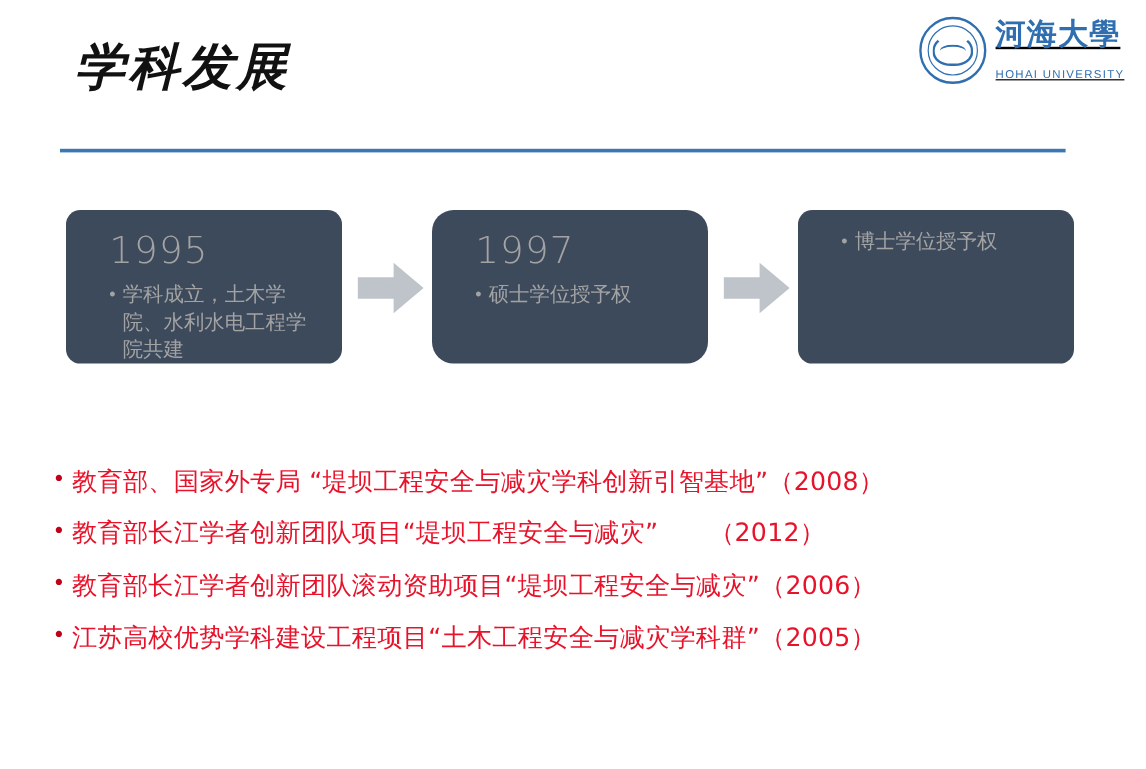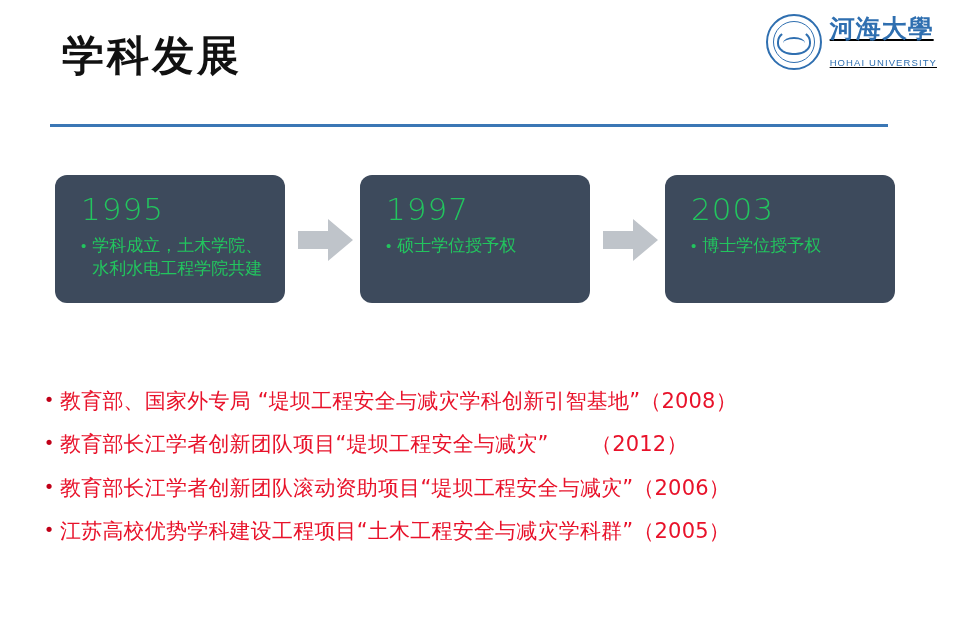--- a/index.html
+++ b/index.html
@@ -93,20 +93,21 @@
   
   .title {
     position: absolute;
     left: 62px;
     top: 28px;
     font-size: 42px;
     font-weight: bold;
     color: #111111;
     letter-spacing: 3px;
     font-family: "DejaVu Sans", sans-serif;
+    font-style: italic;
   }
   .title-rule {
     position: absolute;
     left: 50px;
     top: 124px;
     width: 838px;
     height: 3px;
     background: #3b77b5;
   }
 
@@ -119,25 +120,25 @@
     height: 145px;
   }
   .tl-card {
     position: absolute;
     top: 0;
     width: 230px;
     height: 128px;
     background: #3d4a5c;
     border-radius: 12px;
     box-sizing: border-box;
-    padding: 16px 16px 10px 26px;
-    color: #22c55e;
+    padding: 16px 16px 10px 36px;
+    color: #a3a3a3;
   }
   .tl-card.c1 { left: 0px; }
-  .tl-card.c2 { left: 305px; }
+  .tl-card.c2 { left: 305px; border-radius: 18px; }
   .tl-card.c3 { left: 610px; }
   .tl-year {
     font-size: 31px;
     font-weight: 300;
     letter-spacing: 1px;
     font-family: "DejaVu Sans", sans-serif;
     margin-bottom: 8px;
   }
   .tl-bullet {
     font-size: 17px;
@@ -234,21 +235,20 @@
       </div>
     </div>
 
     <div class="tl-arrow a2">
       <svg width="55" height="42" viewBox="0 0 55 42">
         <polygon points="0,12 30,12 30,0 55,21 30,42 30,30 0,30" fill="#bfc4ca"></polygon>
       </svg>
     </div>
 
     <div class="tl-card c3">
-      <div class="tl-year">2003</div>
       <div class="tl-bullet">
         <span class="dot">•</span>
         <span class="txt">博士学位授予权</span>
       </div>
     </div>
 
   </div>
 
   <div class="bullets">
     <div class="b-row">

